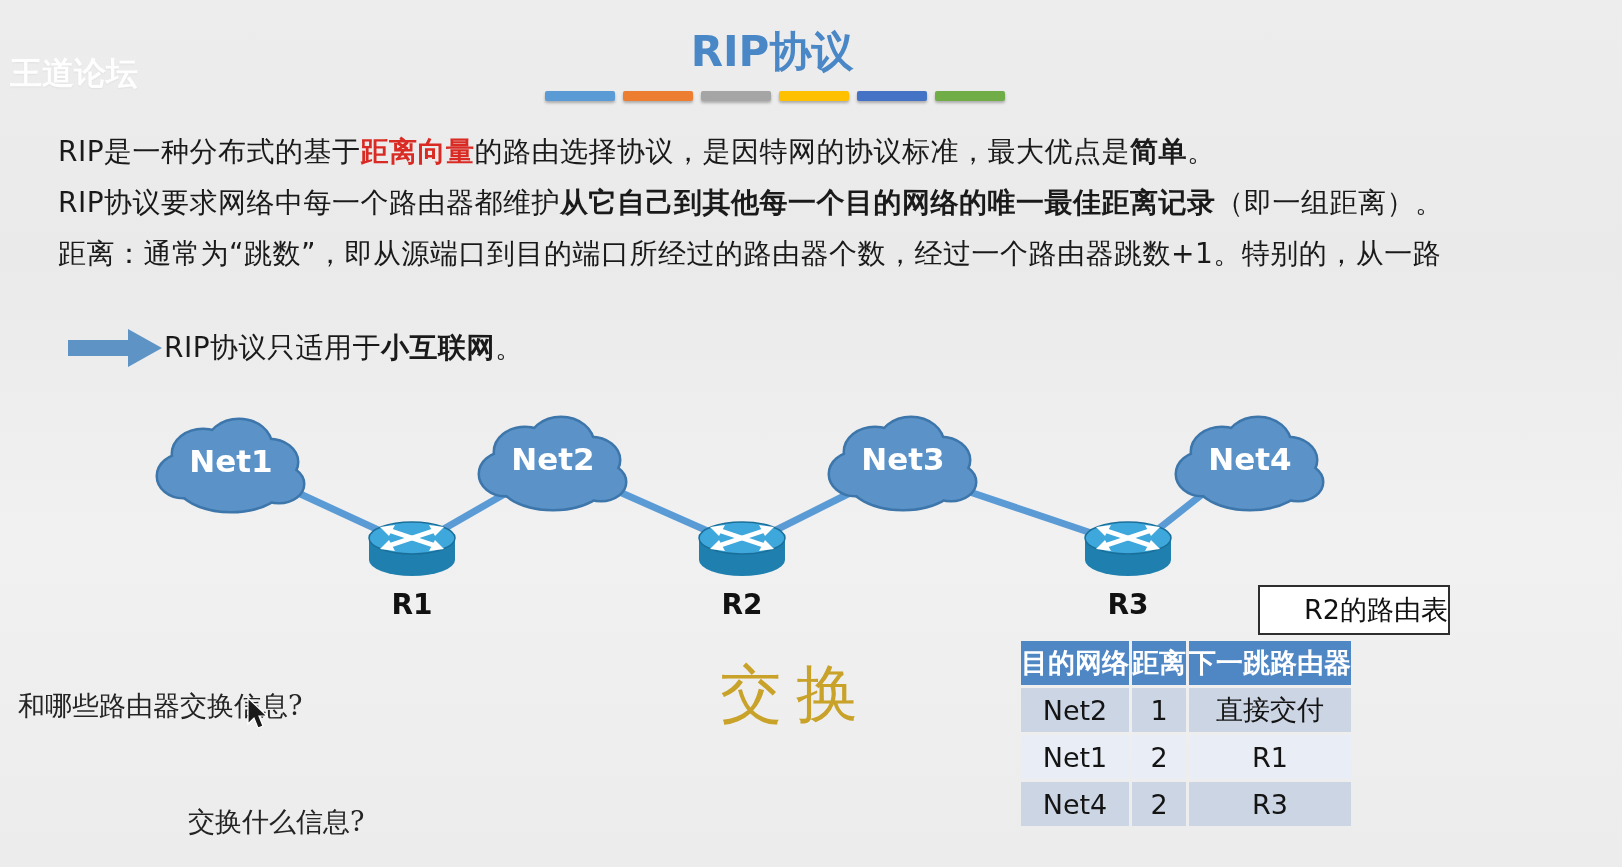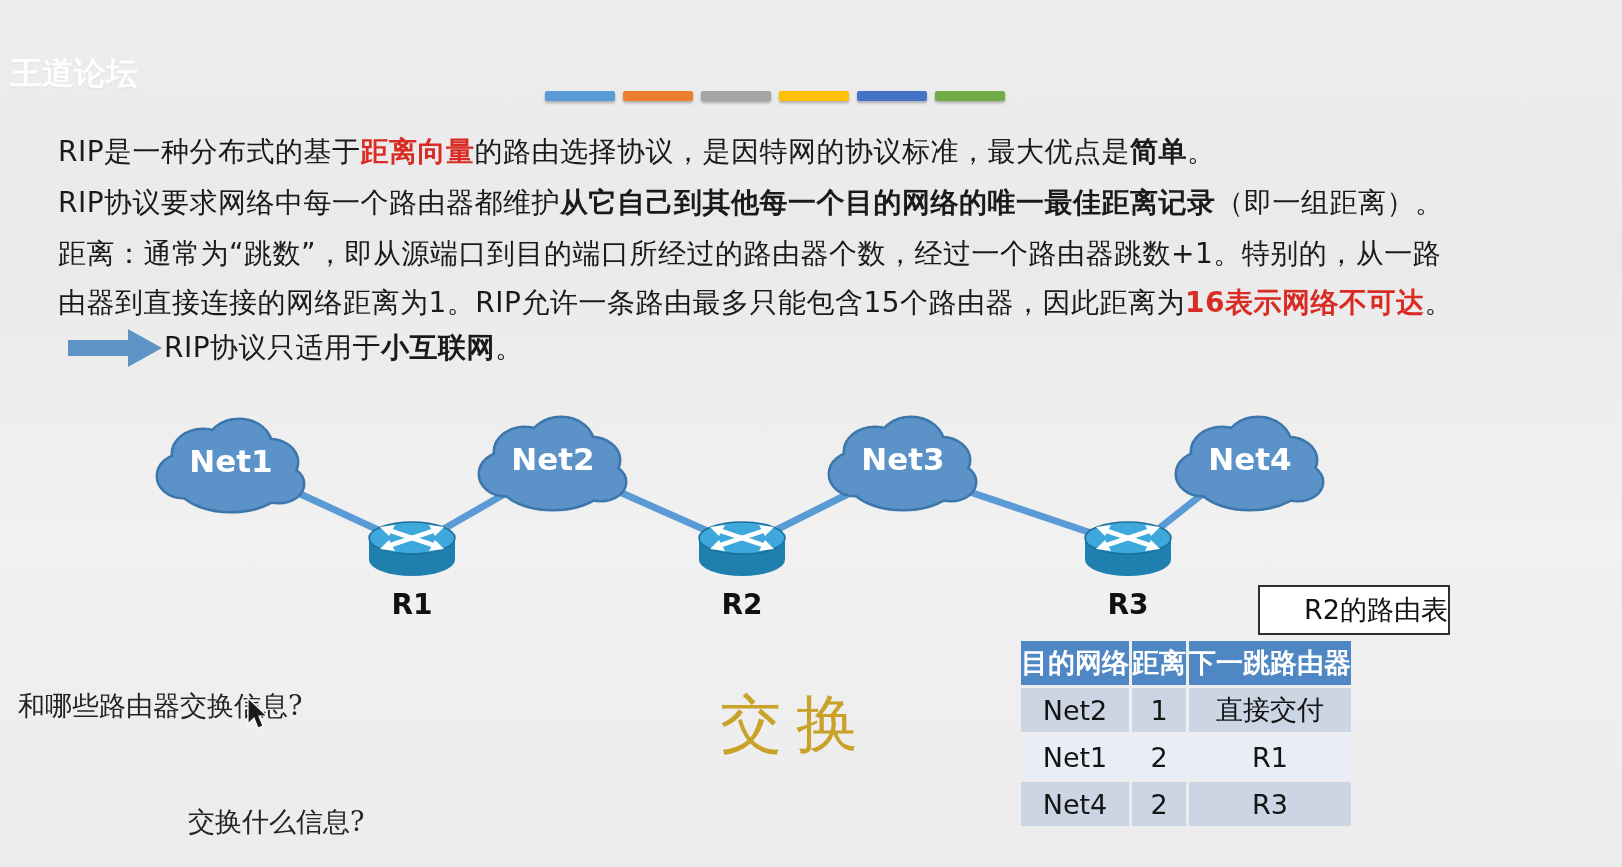--- a/index.html
+++ b/index.html
@@ -31,32 +31,33 @@
   }
   table.routing{
     position:absolute;left:1018px;top:638px;border-collapse:separate;border-spacing:3px;
     table-layout:fixed;
   }
   table.routing th{width:auto;height:44px;font-size:27px;font-weight:bold;color:#ffffff;text-align:right;padding:0;}
   table.routing td{height:44px;font-size:27px;color:#141414;text-align:center;padding:0;}
   .c1{width:200px;} .c2{width:166px;} .c3{width:214px;}
   .question{position:absolute;font-family:"DejaVu Serif","Liberation Serif",serif;font-size:27px;color:#242424;white-space:nowrap;}
   .exchange{
-    position:absolute;left:720px;top:682px;font-family:"DejaVu Serif","Liberation Serif",serif;
+    position:absolute;left:720px;top:652px;font-family:"DejaVu Serif","Liberation Serif",serif;
     font-size:62px;color:#c9a22a;letter-spacing:14px;white-space:nowrap;
   }
   .cursor{position:absolute;left:247px;top:698px;}
 </style>
 </head>
 <body>
 
 <div class="stage">
 
   <div class="watermark">王道论坛</div>
 
+  <div class="page-title">RIP协议</div>
 
   <div class="bars">
     <span class="bar" style="background-color: rgb(91, 155, 213);"></span>
     <span class="bar" style="background-color: rgb(237, 125, 49);"></span>
     <span class="bar" style="background-color: rgb(165, 165, 165);"></span>
     <span class="bar" style="background-color: rgb(255, 192, 0);"></span>
     <span class="bar" style="background-color: rgb(68, 114, 196);"></span>
     <span class="bar" style="background-color: rgb(112, 173, 71);"></span>
   </div>
 
@@ -65,23 +66,20 @@
   </div>
 
   <div class="para" style="top:185px;">
     <span>RIP协议要求网络中每一个路由器都维护</span><span class="bold">从它自己到其他每一个目的网络的唯一最佳距离记录</span><span>（即一组距离）。</span>
   </div>
 
   <div class="para" style="top:236px;">
     <span>距离：通常为“跳数”，即从源端口到目的端口所经过的路由器个数，经过一个路由器跳数+1。特别的，从一路</span>
   </div>
 
-  <div class="para" style="top:285px;">
-    <span>由器到直接连接的网络距离为1。RIP允许一条路由最多只能包含15个路由器，因此距离为</span><span class="redbold">16表示网络不可达</span><span>。</span>
-  </div>
 
   <div class="arrow-note">
     <svg width="96" height="40" viewBox="0 0 96 40">
       <polygon points="0,12 60,12 60,1 94,20 60,39 60,28 0,28" fill="#5e94c5"></polygon>
     </svg>
     <div class="note-text">
       <span>RIP协议只适用于</span><span class="bold">小互联网</span><span>。</span>
     </div>
   </div>
 

